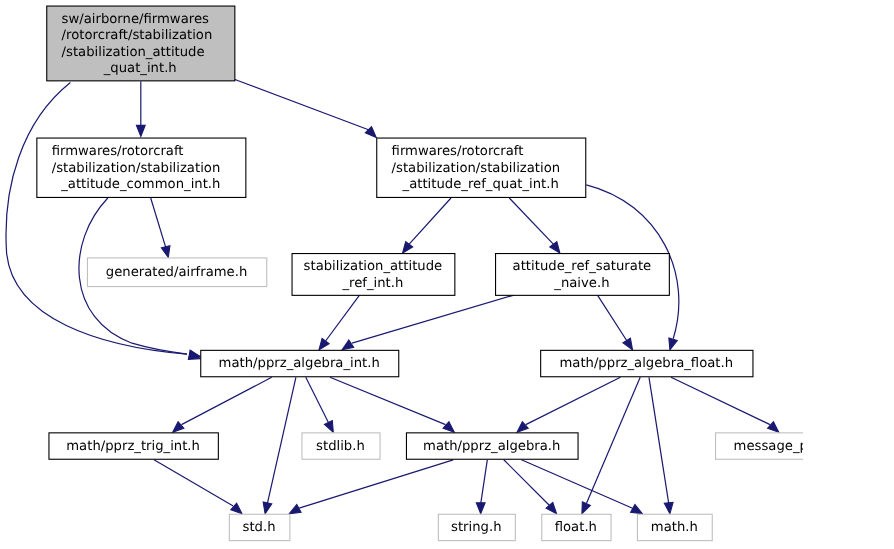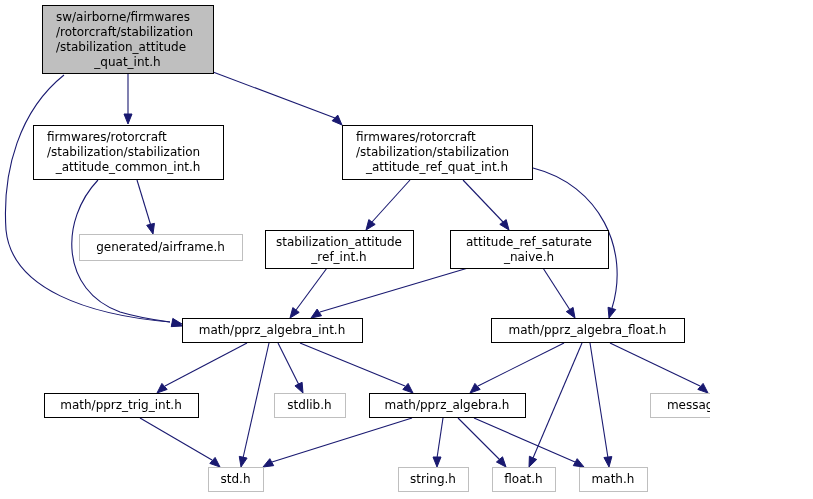--- a/index.html
+++ b/index.html
@@ -1,16 +1,16 @@
 <!DOCTYPE html>
 <html><head>
 <meta charset="utf-8">
 <style>
   html,body{margin:0;padding:0;background:#fff;}
-  #wrap{position:relative;width:710px;height:499px;overflow:hidden;background:#fff;}
+  #wrap{position:relative;width:710px;height:499px;overflow:hidden;background:#fff;padding-left:20px;}
   svg{position:absolute;left:0;top:0;}
   .node rect{stroke-width:1;}
   .node text{font-family:"DejaVu Sans",sans-serif;font-size:12px;fill:#000;}
   .edge path{fill:none;stroke:#191970;stroke-width:1.1;}
   .edge polygon{fill:#191970;stroke:#191970;}
 </style>
 </head>
 <body>
 
 <div id="wrap">

